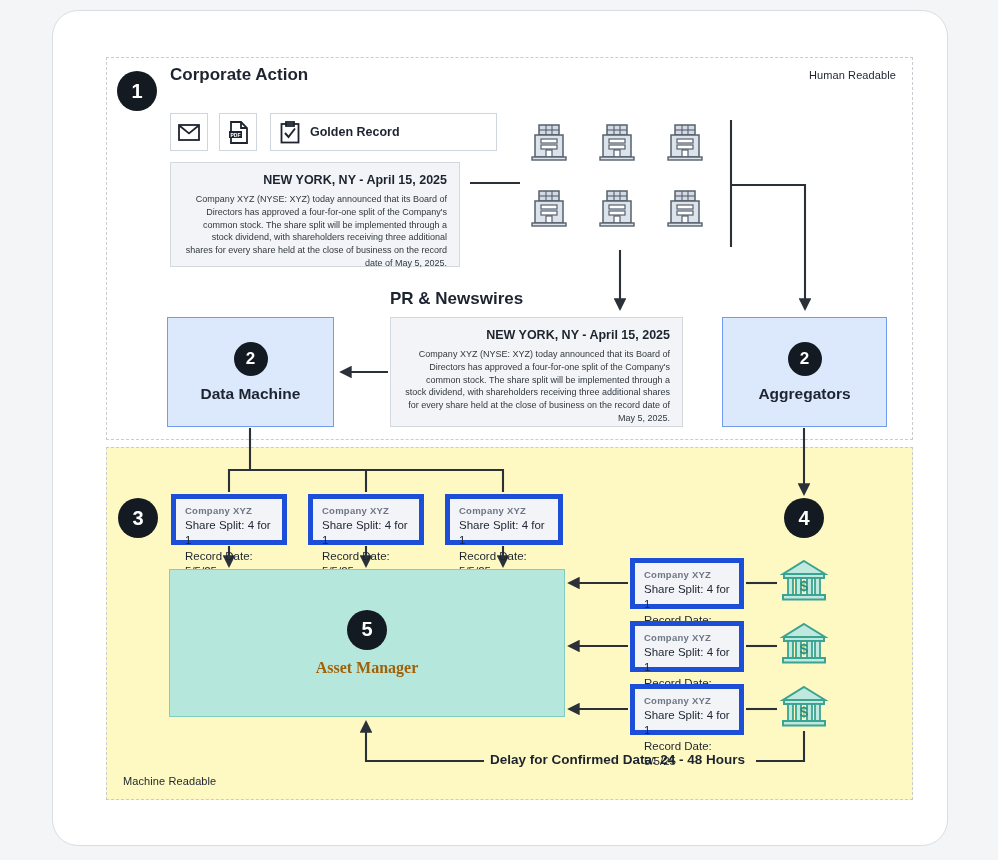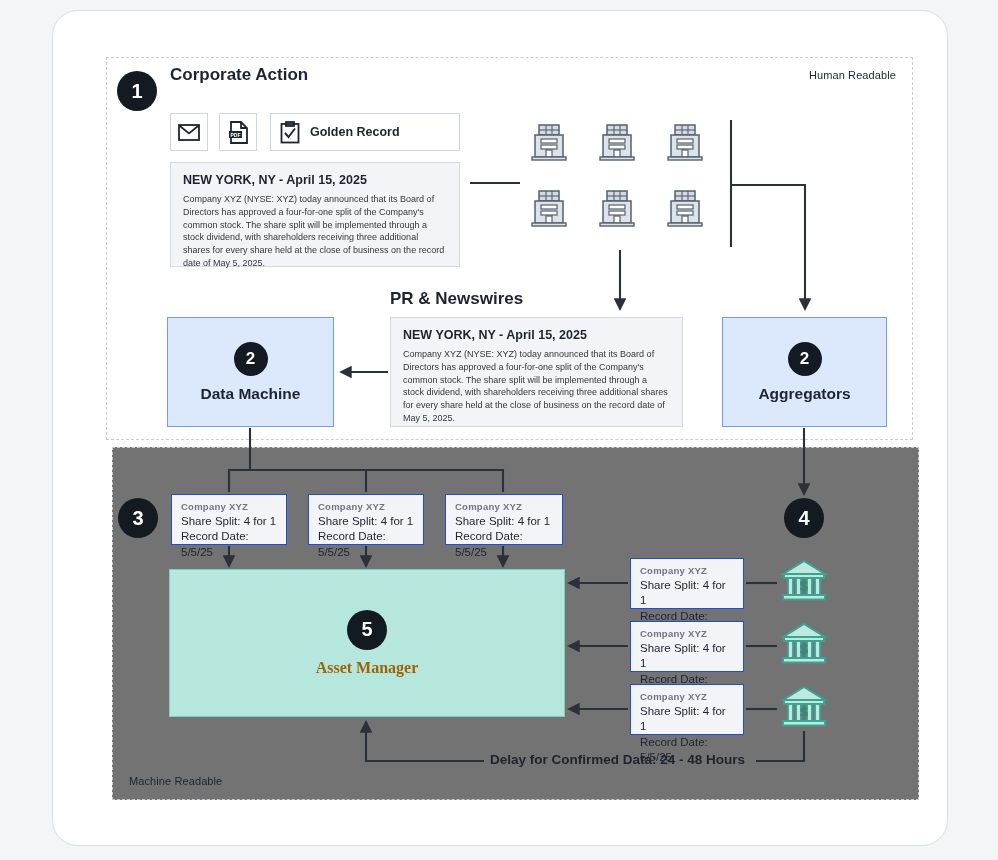--- a/index.html
+++ b/index.html
@@ -16,21 +16,21 @@
     position:absolute;left:52px;top:10px;width:896px;height:836px;
     background:#ffffff;border:1px solid #d8dee4;border-radius:26px;
     box-sizing:border-box;
   }
 
   
   .zone{
     position:absolute;border:1px dashed #c7ccd3;box-sizing:border-box;
   }
   #zone-human{left:106px;top:57px;width:807px;height:383px;background:#ffffff;}
-  #zone-machine{left:112px;top:447px;width:807px;height:353px;background:#737373;}
+  #zone-machine{left:106px;top:447px;width:807px;height:353px;background:#fef9c3;}
 
   .zone-label{
     position:absolute;font-size:11px;font-weight:normal;color:#1d2430;letter-spacing:.1px;
     white-space:nowrap;
   }
   #label-human{right:16px;top:11px;}
   #label-machine{left:16px;bottom:12px;}
 
   
   .badge{
@@ -52,27 +52,27 @@
   #heading-corporate-action{left:170px;top:65px;}
   #heading-pr{left:390px;top:289px;}
 
   
   .icon-box{
     position:absolute;border:1px solid #cfd5dc;background:#ffffff;
     display:flex;align-items:center;box-sizing:border-box;
   }
   #icon-email{left:170px;top:113px;width:38px;height:38px;justify-content:center;}
   #icon-pdf{left:219px;top:113px;width:38px;height:38px;justify-content:center;}
-  #icon-golden{left:270px;top:113px;width:190px;height:38px;padding-left:9px;gap:10px;}
+  #icon-golden{left:270px;top:113px;width:227px;height:38px;padding-left:9px;gap:10px;}
   #icon-golden .gr-label{font-size:12.5px;font-weight:bold;color:#1d2430;white-space:nowrap;}
 
   
   .pr-box{
     position:absolute;background:#f2f4f7;border:1px solid #d4d9e0;
-    box-sizing:border-box;padding:10px 12px 11px 12px;
+    box-sizing:border-box;padding:10px 12px 11px 12px;text-align:right;
   }
   .pr-title{font-size:12.5px;font-weight:bold;color:#1d2430;margin:0 0 6px 0;}
   .pr-body{font-size:9px;line-height:1.42;color:#31383f;margin:0;}
   #pr-box-top{left:170px;top:162px;width:290px;height:105px;}
   #pr-box-mid{left:390px;top:317px;width:293px;height:110px;}
 
   
   .bld{position:absolute;width:46px;height:46px;}
   
   .proc-blue{
@@ -86,21 +86,21 @@
   
   #box-asset-manager{
     position:absolute;left:169px;top:569px;width:396px;height:148px;
     background:#b5e7dd;border:1px solid #7fcfc0;box-sizing:border-box;
     display:flex;flex-direction:column;align-items:center;justify-content:center;gap:9px;
   }
   #box-asset-manager .plabel{font-size:16px;font-weight:bold;color:#a16207;font-family:Liberation Serif, serif;}
 
   
   .rec-card{
-    position:absolute;background:#f2f4f7;border:1px solid #1d4ed8;box-sizing:border-box;
+    position:absolute;background:#f2f4f7;border:5px solid #1d4ed8;box-sizing:border-box;
     padding:6px 9px 7px 9px;
   }
   .rec-company{font-size:9.5px;font-weight:bold;color:#6d7684;letter-spacing:.25px;margin-bottom:2px;}
   .rec-line{font-size:11.5px;color:#1d2430;line-height:1.33;}
 
   #rec-v1{left:171px;top:494px;width:116px;height:51px;}
   #rec-v2{left:308px;top:494px;width:116px;height:51px;}
   #rec-v3{left:445px;top:494px;width:118px;height:51px;}
 
   #rec-b1{left:630px;top:558px;width:114px;height:51px;}

